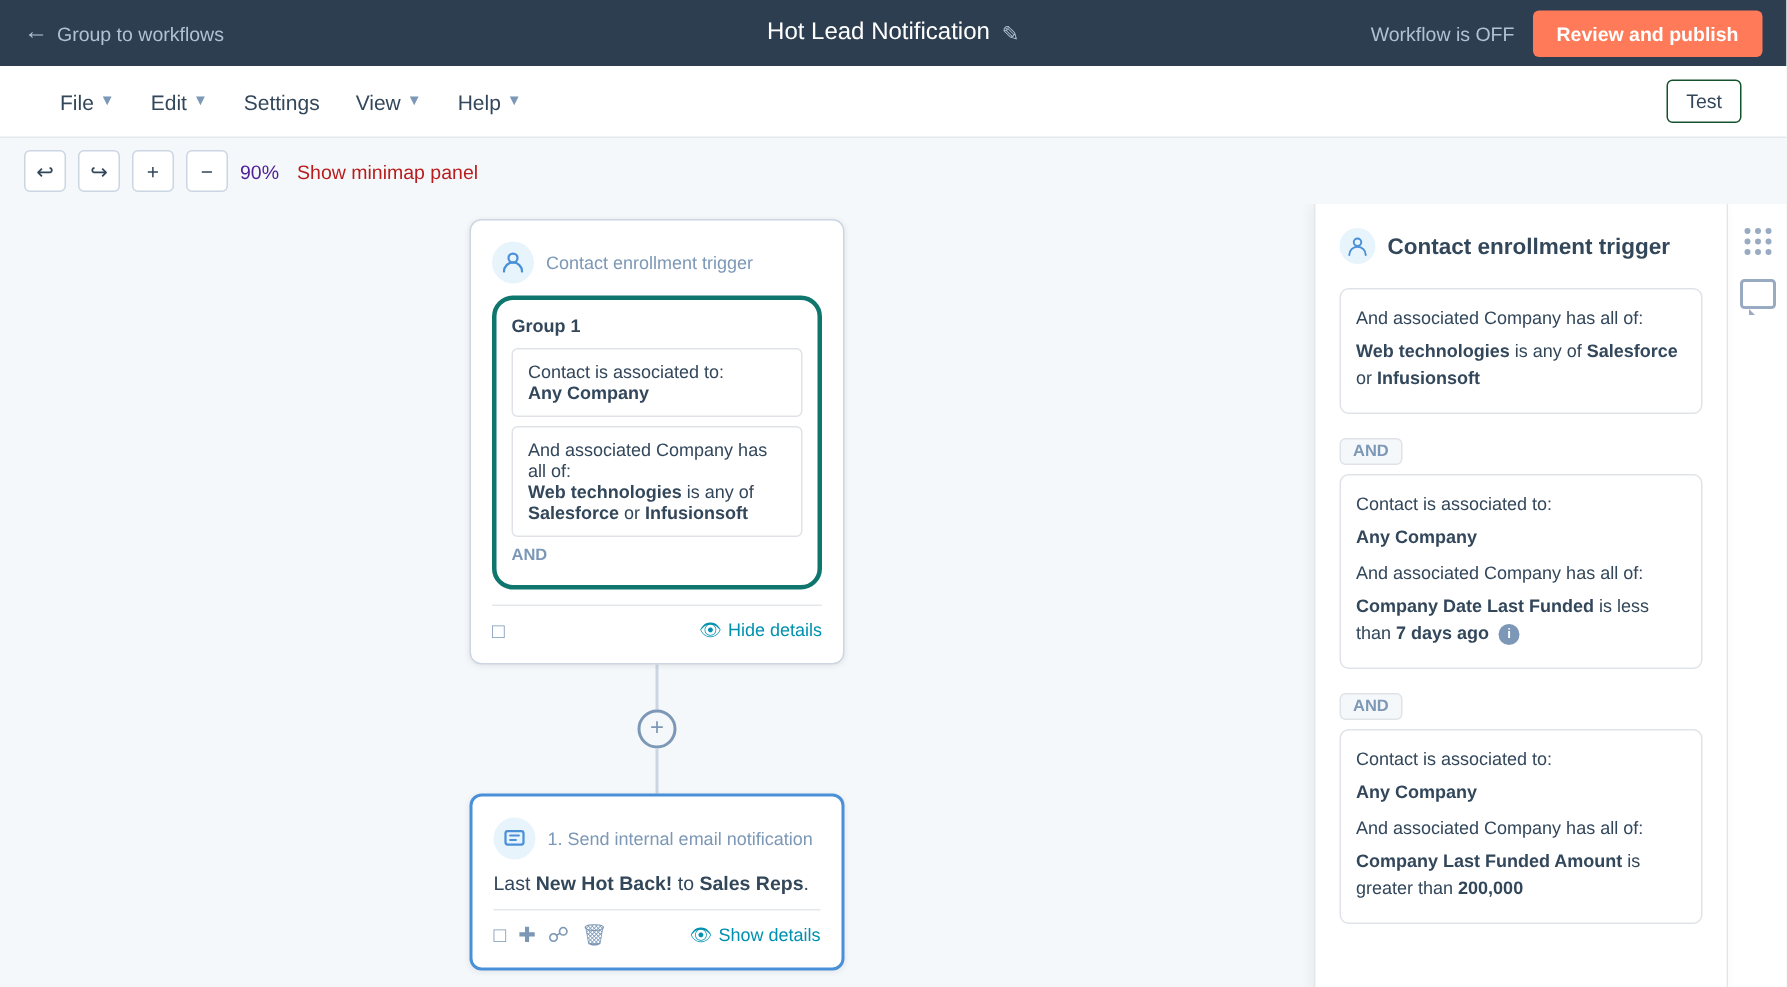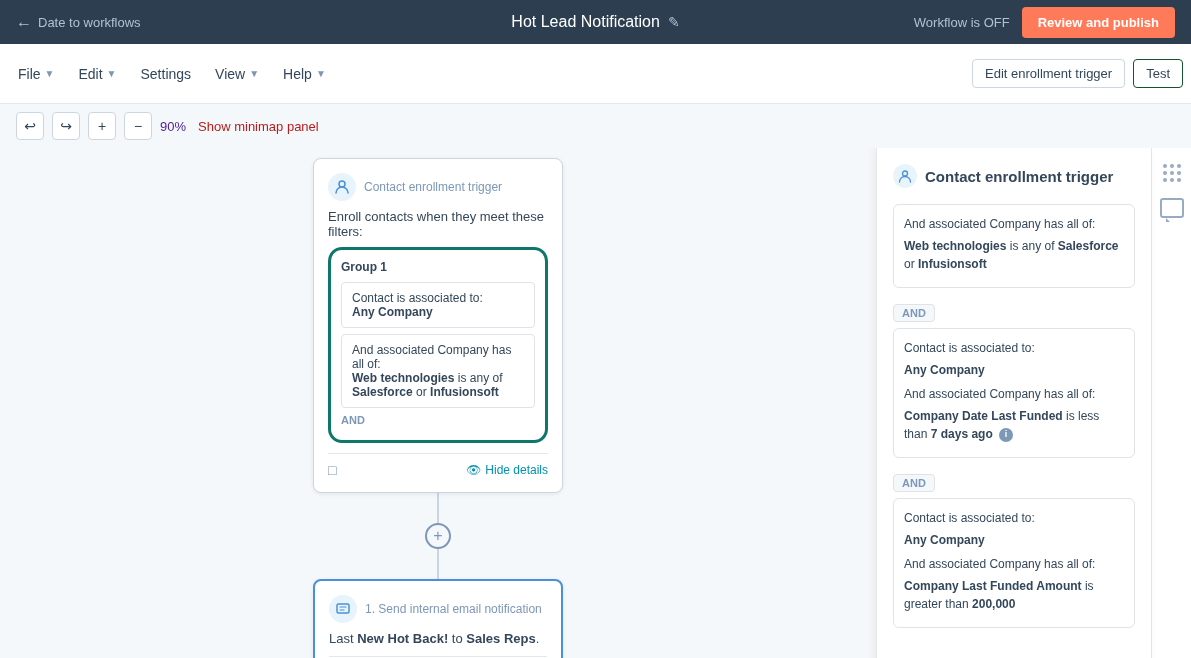--- a/index.html
+++ b/index.html
@@ -62,24 +62,24 @@
       border-radius: 4px;
       padding: 8px 16px;
       font-size: 13px;
       font-weight: 600;
       cursor: pointer;
     }
 
     
     .secondary-nav {
       background: #fff;
-      height: 60px;
-      display: flex;
-      align-items: center;
-      padding: 0 8px;
+      height: 48px;
+      display: flex;
+      align-items: center;
+      padding: 0 30px;
       border-bottom: 1px solid #e5e8eb;
       justify-content: space-between;
     }
     .nav-left {
       display: flex;
       align-items: center;
       gap: 4px;
     }
     .nav-item {
       display: flex;
@@ -419,21 +419,21 @@
       flex-direction: column;
       align-items: center;
     }
   </style>
 </head>
 <body>
 
 <div class="top-bar">
   <a class="back-link">
     <span class="back-arrow">←</span>
-    <span>Date to workflows</span>
+    <span>Group to workflows</span>
   </a>
   <div class="workflow-title-area">
     <span class="workflow-title">Hot Lead Notification</span>
     <span class="edit-icon">✎</span>
   </div>
   <div class="top-bar-right">
     <span class="workflow-status">Workflow is OFF</span>
     <button class="review-publish-btn">Review and publish</button>
   </div>
 </div>
@@ -454,21 +454,20 @@
     <div class="nav-item">
       <span>View</span>
       <span class="nav-chevron">▼</span>
     </div>
     <div class="nav-item">
       <span>Help</span>
       <span class="nav-chevron">▼</span>
     </div>
   </div>
   <div class="nav-right">
-    <button class="enroll-trigger-btn">Edit enrollment trigger</button>
     <button class="test-btn">Test</button>
   </div>
 </div>
 
 <div class="toolbar">
   <button class="toolbar-btn">↩</button>
   <button class="toolbar-btn">↪</button>
   <button class="toolbar-btn">+</button>
   <button class="toolbar-btn">−</button>
   <span class="zoom-level">90%</span>
@@ -483,21 +482,20 @@
       <div class="card-header">
         <div class="card-icon">
           <svg width="16" height="16" viewBox="0 0 16 16" fill="none">
             <circle cx="8" cy="5" r="3" stroke="#4a90d9" stroke-width="1.5"></circle>
             <path d="M2 14c0-3.314 2.686-6 6-6s6 2.686 6 6" stroke="#4a90d9" stroke-width="1.5" stroke-linecap="round"></path>
           </svg>
         </div>
         <span class="card-title">Contact enrollment trigger</span>
       </div>
       <div class="card-body">
-        <p>Enroll contacts when they meet these filters:</p>
         <div class="group-box">
           <div class="group-label">Group 1</div>
           <div class="filter-item">
             <div>Contact is associated to:</div>
             <strong>Any Company</strong>
           </div>
           <div class="filter-item">
             <div>And associated Company has all of:</div>
             <div>
               <strong>Web technologies</strong><span> is any of </span><strong>Salesforce</strong><span> or </span><strong>Infusionsoft</strong>

